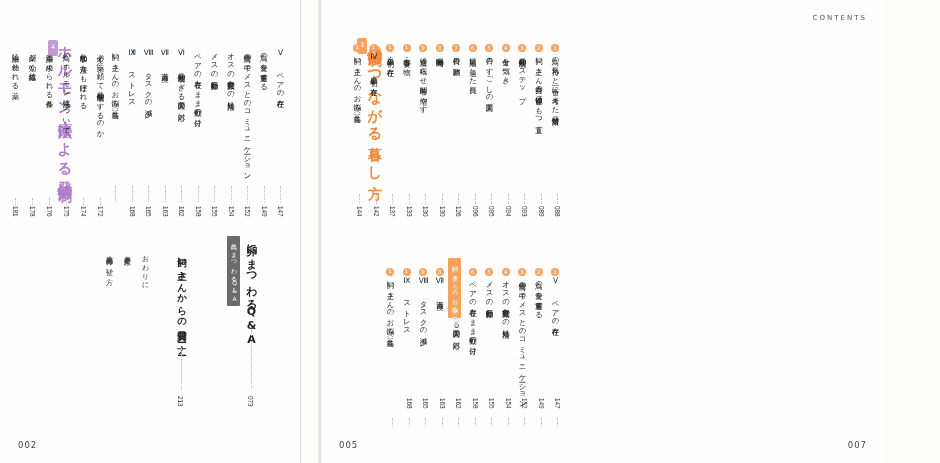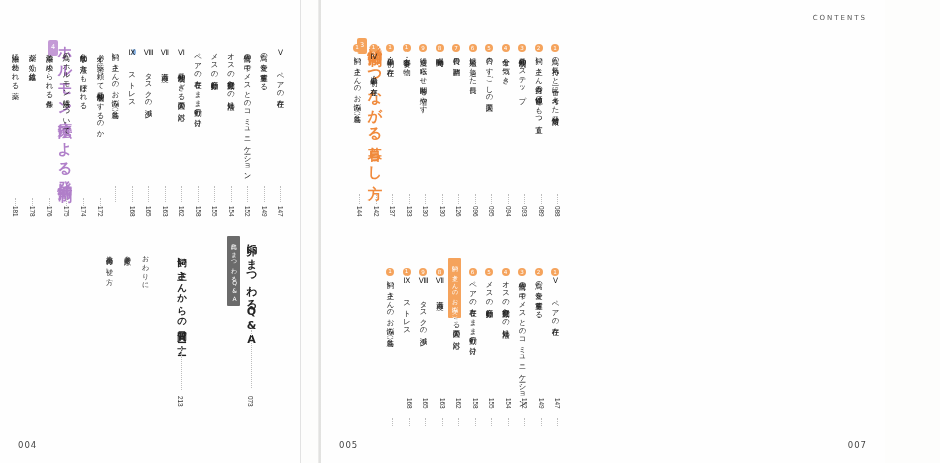--- a/index.html
+++ b/index.html
@@ -344,16 +344,16 @@
     <div class="dots" style="right:48px;top:330px;height:58px;"></div>
 
     <div class="vt" style="position:absolute;right:112px;top:250px;font-size:9.5px;font-weight:bold;color:#222;letter-spacing:1px;">飼い主さんからの質問コーナー</div>
     <div class="pgcol" style="right:116px;top:396px;">213</div>
     <div class="dots" style="right:118px;top:348px;height:42px;"></div>
 
     <div class="vt" style="position:absolute;right:150px;top:250px;font-size:7px;color:#333;letter-spacing:1px;">おわりに</div>
     <div class="vt" style="position:absolute;right:168px;top:250px;font-size:7px;color:#333;letter-spacing:1px;">参考文献</div>
     <div class="vt" style="position:absolute;right:186px;top:250px;font-size:7px;color:#333;letter-spacing:1px;">巻末付録の使い方</div>
 
-    <div class="pagenum" style="left:18px;">004</div>
+    <div class="pagenum" style="left:18px;">002</div>
   </div>
 
 </div>
 
 </body></html>

